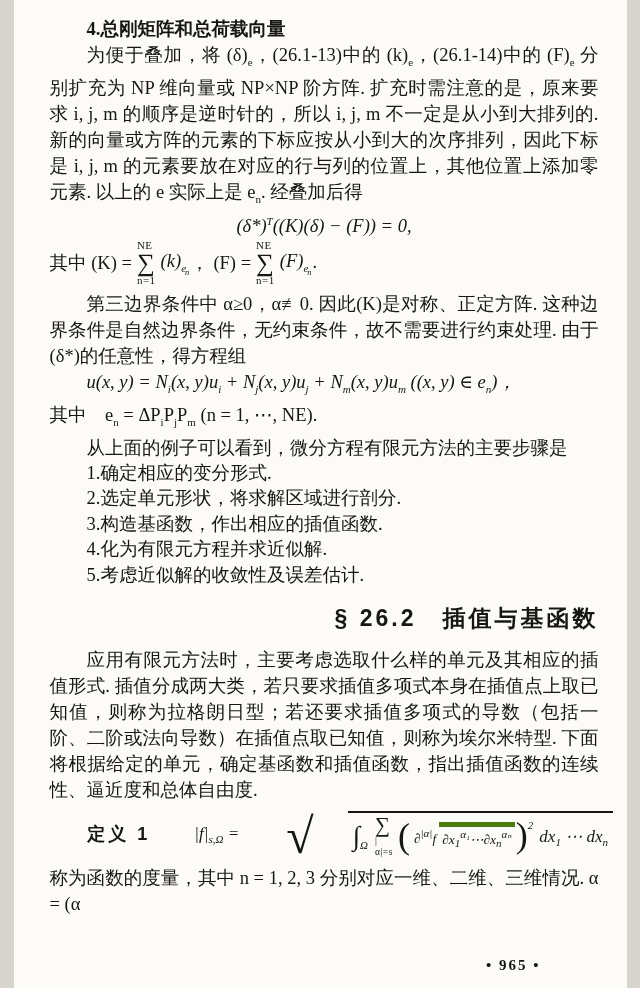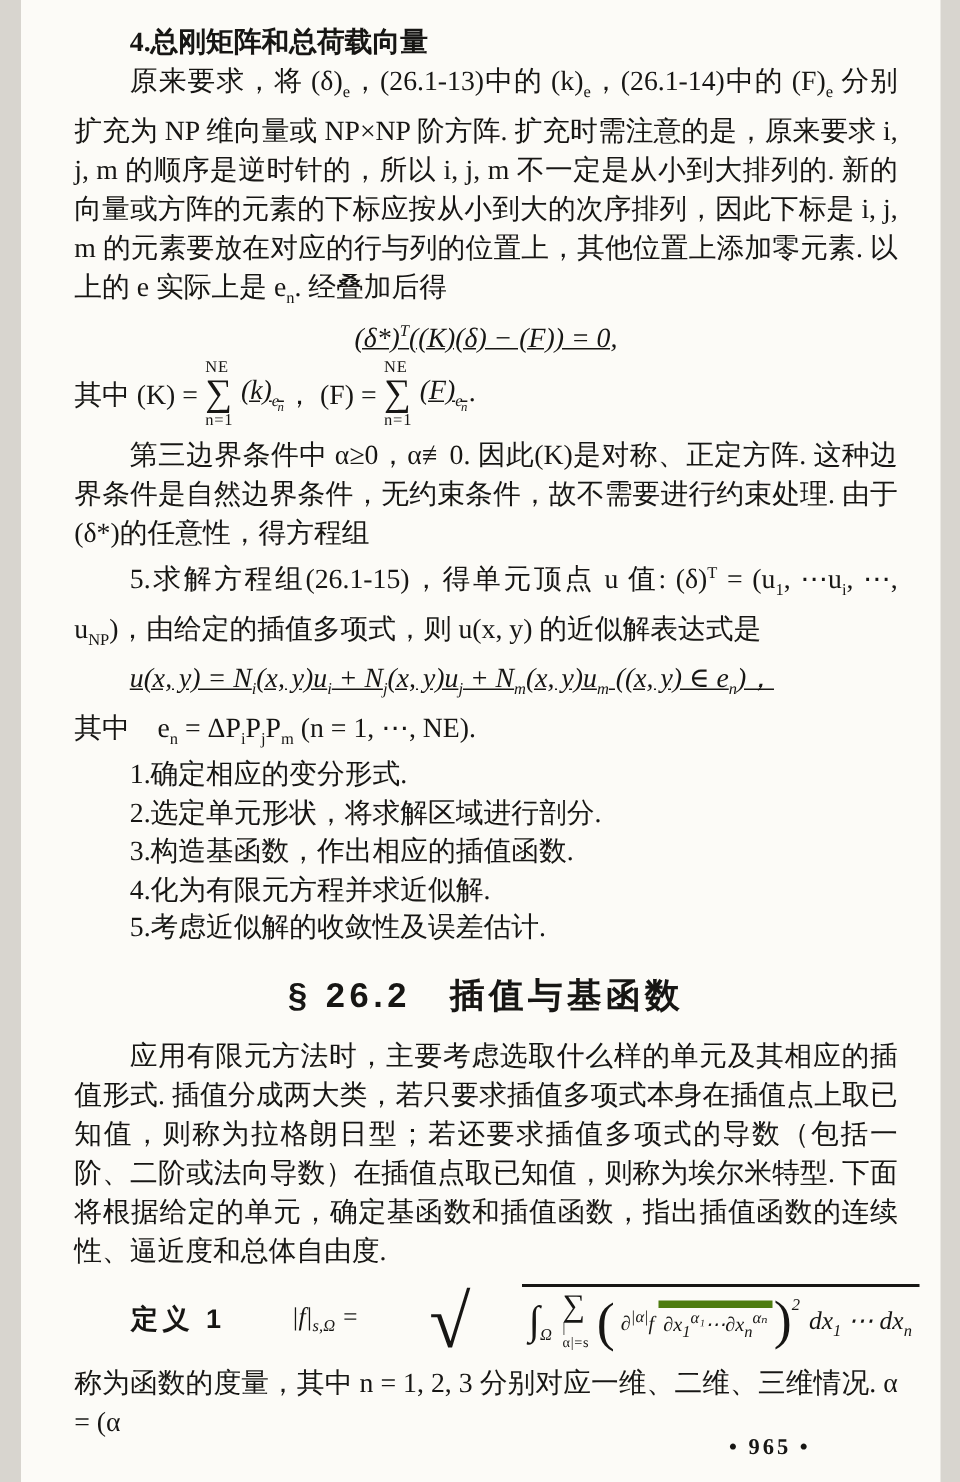--- a/index.html
+++ b/index.html
@@ -7,42 +7,42 @@
   .page {
     width:613px; height:988px; margin:0 auto; position:relative; overflow:hidden;
     background:#fcfbf7; color:#171614;
     font-family:"Liberation Serif","DejaVu Serif",serif;
     padding:16px 28px 0 36px;
   }
   .bt { font-size:18.5px; line-height:26px; text-align:justify; margin:0; }
   .noj { text-align:left; }
   .indent { text-indent:2em; }
   .b { font-weight:bold; }
-  .eq { font-style:italic;text-decoration:underline; }
+  .eq { font-style:italic; }
   sub { font-size:11px; }
   sup { font-size:11px; }
   sub.sub2 { font-size:8.5px; position:relative; top:3px; left:-1px; }
 
   
   .eq-line { text-align:center; margin:3px 0 2px; font-size:18.5px; position:relative; }
   .eq-no { position:absolute; right:2px; top:1px; font-style:normal; }
 
   
   .sum-line { display:flex; align-items:center; margin:2px 0 5px; font-size:18.5px; }
   .sumstack { display:inline-flex; flex-direction:column; align-items:flex-start; line-height:1; margin:0 5px; font-style:normal; }
   .sumstack .lim { font-size:11px; line-height:1.1; letter-spacing:0.5px; }
   .sumstack .sig { font-size:25px; line-height:0.95; }
 
   
   .steps p { line-height:25.5px; }
 
   
   .sec-heading {
     font-family:"Liberation Sans","DejaVu Sans",sans-serif;
-    font-size:23px; font-weight:bold; text-align:center;
+    font-size:23px; font-weight:bold; text-align:right;
     letter-spacing:3px; margin:15px 0 13px;
   }
 
   
   .def-row { display:flex; align-items:center; margin:8px 0 8px; }
   .def-label {
     margin-left:2.1em; font-family:"Liberation Sans","DejaVu Sans",sans-serif;
     font-weight:bold; font-size:18px; letter-spacing:3px; white-space:nowrap;
   }
   .def-f { display:inline-flex; align-items:center; margin-left:44px; font-size:17px; font-style:italic;gap:40px; }
@@ -65,21 +65,21 @@
     font-size:15px; font-weight:bold; letter-spacing:2px;
   }
 </style>
 </head>
 <body>
 
 <div class="page">
 
   <p class="bt indent b">4.总刚矩阵和总荷载向量</p>
 
-  <p class="bt indent"><span>原来要求，将 (δ)</span><sub>e</sub><span>，(26.1-13)中的 (k)</span><sub>e</sub><span>，(26.1-14)中的 (F)</span><sub>e</sub><span> 分别扩充为 NP 维向量或 NP×NP 阶方阵. 扩充时需注意的是，原来要求 i, j, m 的顺序是逆时针的，所以 i, j, m 不一定是从小到大排列的. 新的向量或方阵的元素的下标应按从小到大的次序排列，因此下标是 i, j, m 的元素要放在对应的行与列的位置上，其他位置上添加零元素. 以上的 e 实际上是 e</span><sub>n</sub><span>. 经叠加后得</span></p>
+  <p class="bt indent"><span>为便于叠加，将 (δ)</span><sub>e</sub><span>，(26.1-13)中的 (k)</span><sub>e</sub><span>，(26.1-14)中的 (F)</span><sub>e</sub><span> 分别扩充为 NP 维向量或 NP×NP 阶方阵. 扩充时需注意的是，原来要求 i, j, m 的顺序是逆时针的，所以 i, j, m 不一定是从小到大排列的. 新的向量或方阵的元素的下标应按从小到大的次序排列，因此下标是 i, j, m 的元素要放在对应的行与列的位置上，其他位置上添加零元素. 以上的 e 实际上是 e</span><sub>n</sub><span>. 经叠加后得</span></p>
 
   <div class="eq-line eq">
     <span><span>(δ*)</span><sup>T</sup><span>((K)(δ) − (F)) = 0,</span></span>
   </div>
 
   <div class="sum-line">
     <span>其中 (K) =</span>
     <span class="sumstack">
       <span class="lim">NE</span>
       <span class="sig">∑</span>
@@ -92,26 +92,26 @@
       <span class="sig">∑</span>
       <span class="lim">n=1</span>
     </span>
     <span class="eq"><span>(F)</span><sub>e</sub><sub class="sub2">n</sub></span>
     <span>.</span>
   </div>
 
   <p class="bt indent">第三边界条件中 α≥0，α≢0. 因此(K)是对称、正定方阵. 这种边界条件是自然边界条件，无约束条件，故不需要进行约束处理. 由于(δ*)的任意性，得方程组</p>
 
 
-  <p class="bt indent"><span>5.求解方程组(26.1-15)，得单元顶点 u 值: (δ)</span><sup>T</sup><span> = (u</span><sub>1</sub><span>, ⋯u</span><sub>i</sub><span>, ⋯, u</span><sub>NP</sub><span>)，由给定的插值多项式，则 u(x, y) 的近似解表达式是</span></p>
 
   <p class="bt indent noj eq"><span>u(x, y) = N</span><sub>i</sub><span>(x, y)u</span><sub>i</sub><span> + N</span><sub>j</sub><span>(x, y)u</span><sub>j</sub><span> + N</span><sub>m</sub><span>(x, y)u</span><sub>m</sub><span> ((x, y) ∈ e</span><sub>n</sub><span>)，</span></p>
 
   <p class="bt noj"><span>其中　e</span><sub>n</sub><span> = ΔP</span><sub>i</sub><span>P</span><sub>j</sub><span>P</span><sub>m</sub><span> (n = 1, ⋯, NE).</span></p>
 
+  <p class="bt indent">从上面的例子可以看到，微分方程有限元方法的主要步骤是</p>
 
   <div class="steps">
     <p class="bt indent noj">1.确定相应的变分形式.</p>
     <p class="bt indent noj">2.选定单元形状，将求解区域进行剖分.</p>
     <p class="bt indent noj">3.构造基函数，作出相应的插值函数.</p>
     <p class="bt indent noj">4.化为有限元方程并求近似解.</p>
     <p class="bt indent noj">5.考虑近似解的收敛性及误差估计.</p>
   </div>
 
   <h2 class="sec-heading">§ 26.2　插值与基函数</h2>

